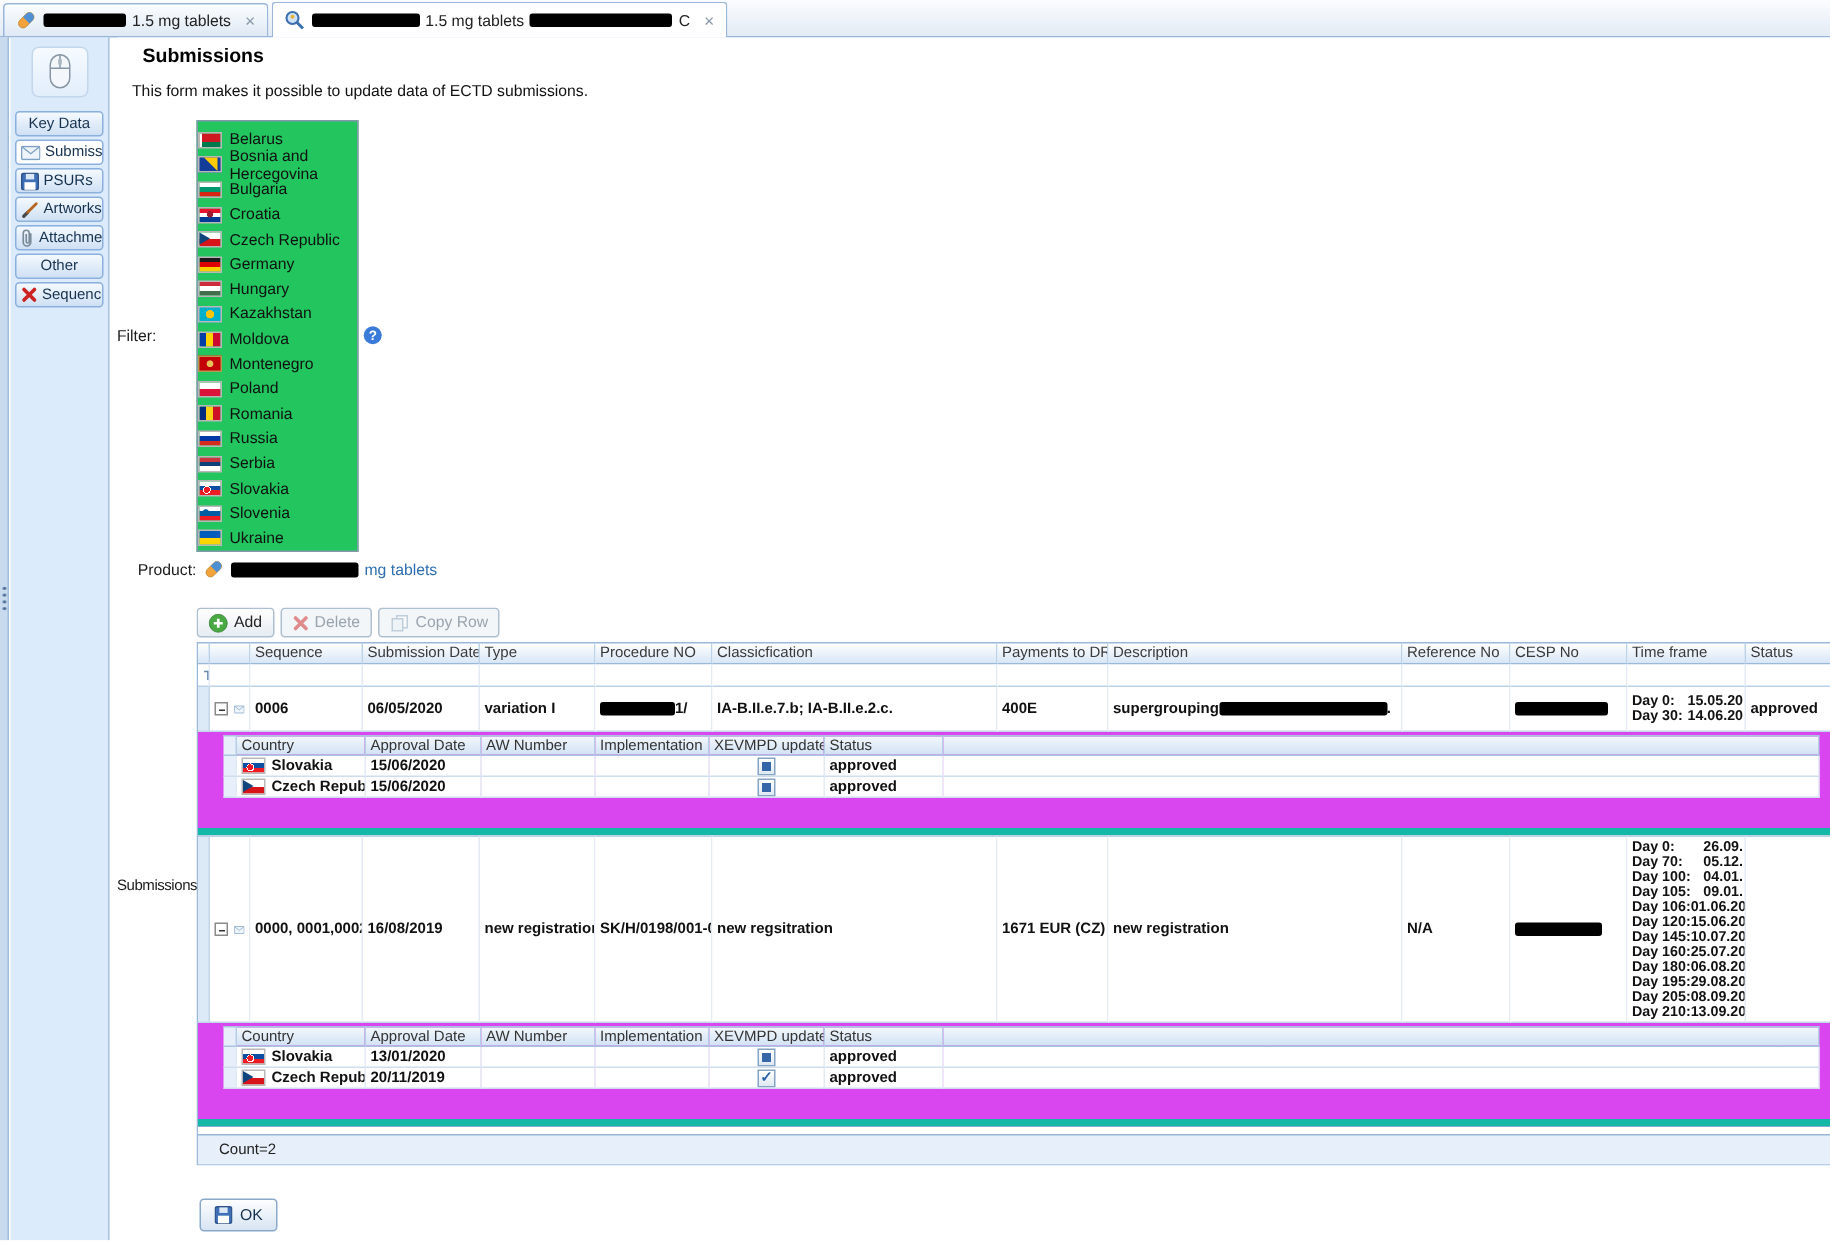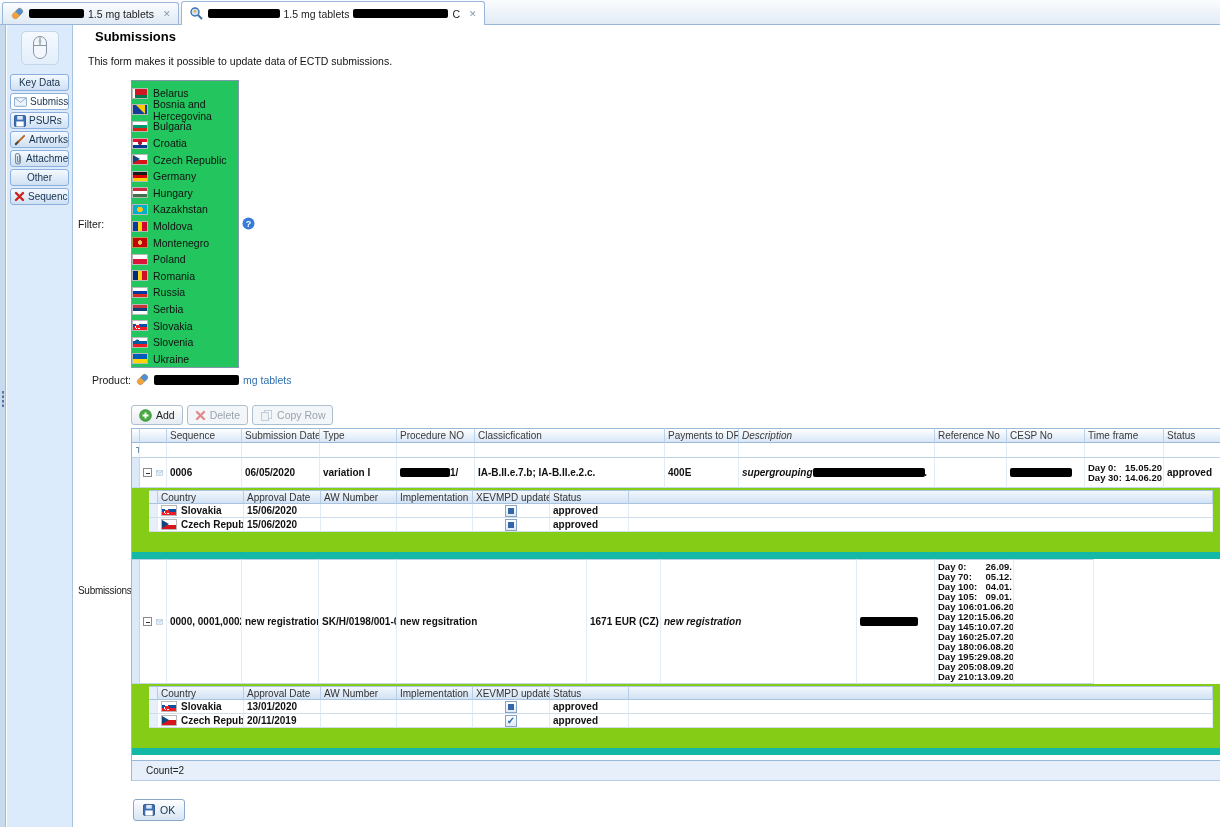--- a/index.html
+++ b/index.html
@@ -80,39 +80,39 @@
   .toolbar { height:23px; display:flex; gap:4px; align-items:flex-start; }
   .tb-btn { height:20px; display:flex; align-items:center; gap:4px; padding:0 7px;
     border:1px solid #aebfd0; border-radius:3px; background:linear-gradient(#ffffff,#e6ecf3); font-size:10.5px; color:#222; cursor:default; }
   .tb-btn.disabled { color:#9aa4ae; background:#f3f6f9; }
   .tb-btn.disabled svg { opacity:.5; }
 
   .grid { border-left:1px solid #9ab8d8; }
   .grow { display:flex; }
   .gcell { flex:none; overflow:hidden; white-space:nowrap; display:flex; align-items:center; padding:0 3px; }
   .w-ind{width:8px;} .w-exp{width:27px;} .w-seq{width:75px;} .w-sd{width:78px;} .w-ty{width:77px;}
-  .w-pr{width:78px;} .w-cl{width:190px;} .w-pa{width:74px;} .w-de{width:196px;font-style:italic;} .w-re{width:72px;}
+  .w-pr{width:78px;} .w-cl{width:190px;} .w-pa{width:74px;} .w-de{width:196px;} .w-re{width:72px;}
   .w-ce{width:78px;} .w-tf{width:79px;} .w-st{width:80px;}
 
   .hrow .gcell { height:15px; background:linear-gradient(#ffffff,#d7e6f6); border-right:1px solid #bcd2e8;
     border-top:1px solid #9ab8d8; border-bottom:1px solid #9ab8d8; font-size:10px; color:#3a3a3a; }
   .frow .gcell { height:15px; background:#fff; border-right:1px solid #e3ecf5; border-bottom:1px solid #bcd2e8; }
   .t-marker { font-size:9px; color:#6288ad; font-weight:bold; padding-left:1px; }
 
   .drow .gcell { background:#fff; border-right:1px solid #e3ecf5; border-bottom:1px solid #c3d6ea;
     font-size:10px; font-weight:bold; color:#111; }
   .drow .gcell.ind { background:#dce9f7; border-right:1px solid #c3d6ea; }
   .drow.r0 .gcell { height:30px; }
   .drow.r1 .gcell { height:125px; border-top:1px solid #b9cfe6; }
   .tf-stack { display:flex; flex-direction:column; justify-content:center; width:100%; }
   .tf-line { display:flex; justify-content:space-between; width:74px; line-height:10px; font-size:9.5px; }
   .expander { width:9px; height:9px; border:1px solid #8a8a8a; background:#fff; position:relative; flex:none; margin-right:4px; }
   .expander::after { content:""; position:absolute; left:1.5px; right:1.5px; top:3.5px; height:1px; background:#333; }
 
-  .group-sub { background:#84cc16; padding:2px 7px 0 17px; border-bottom:7px solid #14b8a6; }
+  .group-sub { background:#d946ef; padding:2px 7px 0 17px; border-bottom:5px solid #14b8a6; }
   .band { height:20px; }
   .srow { display:flex; }
   .scell { flex:none; overflow:hidden; white-space:nowrap; display:flex; align-items:center; padding:0 3px; }
   .sw-ind{width:9px;} .sw-co{width:86px;} .sw-ad{width:77px;} .sw-aw{width:76px;} .sw-id{width:76px;}
   .sw-xe{width:77px;} .sw-st{width:79px;} .sw-fi{flex:1;}
   .sh .scell { height:14px; background:linear-gradient(#f2f7fc,#d2e2f4); border-right:1px solid #b7cde6;
     border-top:1px solid #aac4e0; border-bottom:1px solid #aac4e0; font-size:10px; color:#333; }
   .sd .scell { height:14px; background:#fff; border-right:1px solid #e3ecf5; border-bottom:1px solid #cfdded;
     font-size:10px; font-weight:bold; color:#111; }
   .sd .scell.sw-ind, .sh .scell.sw-ind { background:#e7f0fa; }
@@ -462,25 +462,27 @@
         <div class="grow drow r1">
           <div class="gcell w-ind ind"></div>
           <div class="gcell w-exp">
             <span class="expander"></span>
             <svg width="13" height="10" viewBox="0 0 15 11">
                 <rect x="0.5" y="0.5" width="14" height="10" rx="1" fill="#eef4fb" stroke="#7da0c4"></rect>
                 <path d="M0.5 0.5 7.5 6 14.5 0.5" fill="none" stroke="#7da0c4"></path>
               </svg>
           </div>
           <div class="gcell w-seq">0000, 0001,0002,</div>
+          <div class="gcell w-sd">16/08/2019</div>
           <div class="gcell w-ty">new registration</div>
           <div class="gcell w-pr">SK/H/0198/001-0</div>
           <div class="gcell w-cl">new regsitration</div>
           <div class="gcell w-pa">1671 EUR (CZ) + :</div>
           <div class="gcell w-de">new registration</div>
+          <div class="gcell w-re">N/A</div>
           <div class="gcell w-ce">
               <span class="redact rd-cesp1"></span>
             </div>
           <div class="gcell w-tf">
             <div class="tf-stack">
               <div class="tf-line">
                   <span>Day 0:</span>
                   <span>26.09.</span>
                 </div>
               <div class="tf-line">

